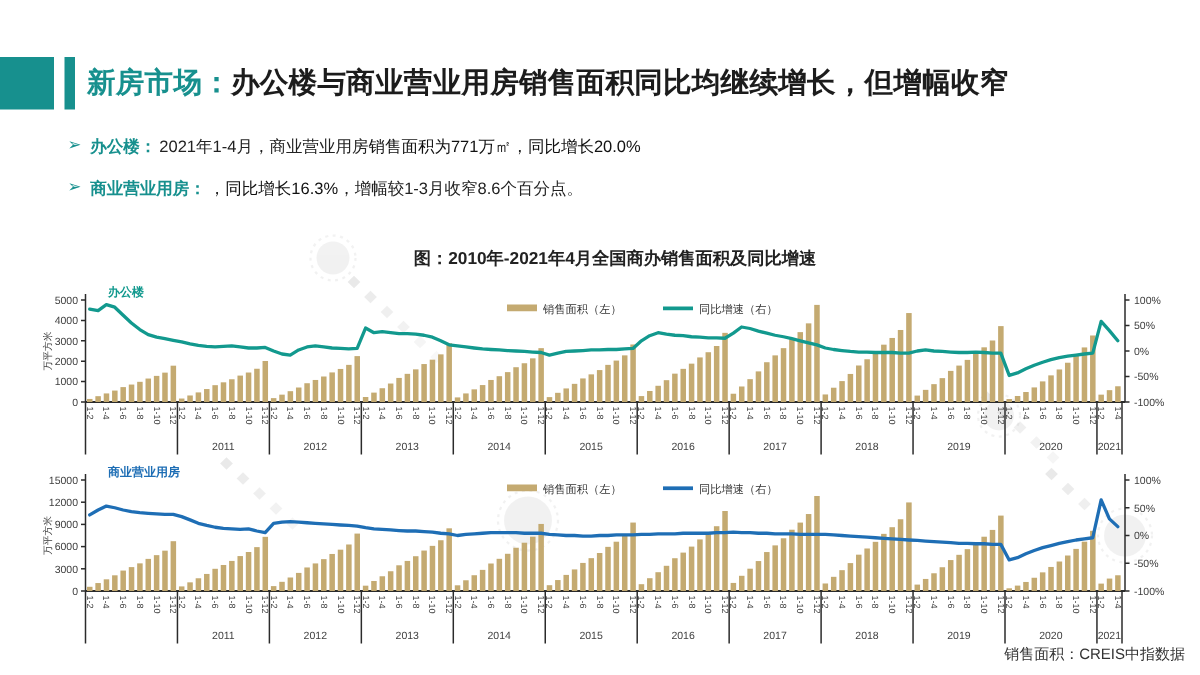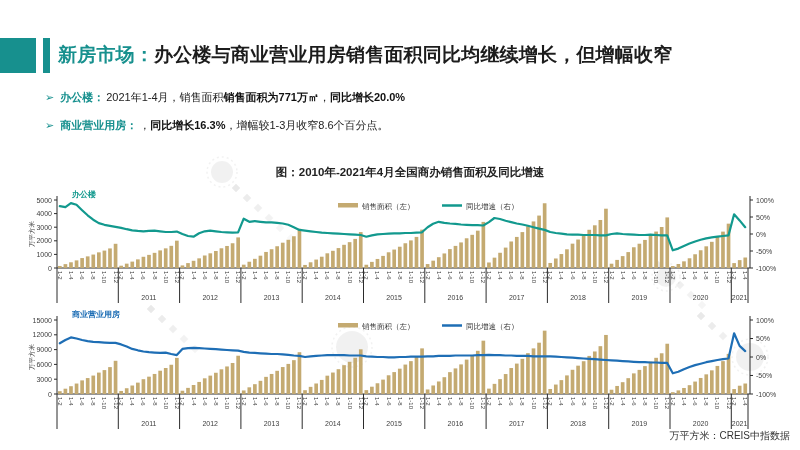--- a/index.html
+++ b/index.html
@@ -9,21 +9,21 @@
   .accent-square{width:36px;height:35px;background:#17908e;flex:0 0 auto;}
   .accent-bar{width:7px;height:35px;background:#17908e;margin-left:7px;flex:0 0 auto;}
   .title{margin:0 0 0 8px;font-size:19px;font-weight:bold;white-space:nowrap;letter-spacing:0.2px;}
   .title-prefix{color:#17908e;}
   .title-main{color:#1c1c1c;}
   .bullets{position:absolute;top:90px;left:45px;width:740px;}
   .bullet-row{display:flex;align-items:flex-start;margin-bottom:13px;font-size:11px;color:#222;
               white-space:nowrap;}
   .bullet-arrow{color:#17908e;font-weight:bold;margin-right:6px;font-size:11px;line-height:14px;}
   .bullet-label{color:#17908e;font-weight:bold;margin-right:2px;}
-  .run-b{font-weight:bold;color:#111;}
+  .run-b{font-weight:normal;color:#111;}
   .figure-title{position:absolute;top:165px;left:0;width:820px;text-align:center;
                 font-size:11.5px;font-weight:bold;color:#222;}
   .chart-svg{position:absolute;left:0;width:800px;pointer-events:none;}
   #chart-office{top:183px;height:122px;}
   #chart-commercial{top:306px;height:128px;}
   #watermarks{position:absolute;top:150px;left:0;width:800px;height:295px;pointer-events:none;}
   .source{position:absolute;top:429px;right:10px;font-size:10px;color:#333;}
 </style>
 </head>
 <body>
@@ -33,21 +33,21 @@
   <div class="header">
     <div class="accent-square"></div>
     <div class="accent-bar"></div>
     <h1 class="title"><span class="title-prefix">新房市场：</span><span class="title-main">办公楼与商业营业用房销售面积同比均继续增长，但增幅收窄</span></h1>
   </div>
 
   <div class="bullets" id="bullets">
       <div class="bullet-row">
         <span class="bullet-arrow">➢</span>
         <span class="bullet-label">办公楼：</span>
-        <span>2021年1-4月，销售面积</span>
+        <span>2021年1-4月，商业营业用房</span>
         <span class="run-b">销售面积为771万㎡</span>
         <span>，</span>
         <span class="run-b">同比增长20.0%</span>
       </div>
       <div class="bullet-row">
         <span class="bullet-arrow">➢</span>
         <span class="bullet-label">商业营业用房：</span>
         <span>，</span>
         <span class="run-b">同比增长16.3%</span>
         <span>，增幅较1-3月收窄8.6个百分点。</span>
@@ -589,15 +589,15 @@
       <line x1="748.0" y1="88" x2="748.0" y2="123" stroke="#2b2b2b" stroke-width="1"></line>
       <text x="739.6" y="120" text-anchor="middle" font-size="7" fill="#404040">2021</text>
       <polyline points="59.8,37.3 65.4,34.0 70.9,31.4 76.5,32.5 82.1,34.0 87.6,35.1 93.2,35.8 98.8,36.2 104.4,36.6 109.9,36.9 115.5,36.9 121.1,38.4 126.7,40.6 132.2,42.9 137.8,44.3 143.4,45.5 148.9,46.2 154.5,46.6 160.1,46.9 165.7,46.6 171.2,48.0 176.8,49.1 182.4,42.9 188.0,42.1 193.5,41.8 199.1,42.1 204.7,42.5 210.2,42.9 215.8,43.2 221.4,43.6 227.0,44.0 232.5,44.3 238.1,44.7 243.7,45.8 249.3,46.6 254.8,46.9 260.4,47.3 266.0,47.7 271.5,48.0 277.1,48.0 282.7,48.4 288.3,48.8 293.8,49.5 299.4,49.9 305.0,51.0 310.6,50.3 316.1,49.9 321.7,49.5 327.3,49.1 332.8,49.1 338.4,49.1 344.0,49.1 349.6,49.5 355.1,49.5 360.7,49.5 366.3,50.3 371.9,50.6 377.4,51.0 383.0,51.0 388.6,51.4 394.1,51.4 399.7,51.0 405.3,51.0 410.9,50.6 416.4,50.6 422.0,50.6 427.6,50.3 433.1,50.3 438.7,49.9 444.3,49.9 449.9,49.9 455.4,49.5 461.0,49.5 466.6,49.5 472.2,49.5 477.7,49.1 483.3,49.1 488.9,48.8 494.4,49.1 500.0,49.1 505.6,49.5 511.2,49.5 516.7,49.9 522.3,49.9 527.9,49.9 533.5,50.3 539.0,50.3 544.6,50.3 550.2,50.3 555.7,50.6 561.3,51.0 566.9,51.4 572.5,51.7 578.0,52.1 583.6,52.5 589.2,52.9 594.8,53.2 600.3,53.6 605.9,54.0 611.5,54.3 617.0,54.7 622.6,55.1 628.2,55.4 633.8,55.8 639.3,56.2 644.9,56.2 650.5,56.5 656.1,56.5 661.6,56.9 667.2,56.9 672.8,67.3 678.3,65.8 683.9,63.2 689.5,61.0 695.1,59.1 700.6,57.7 706.2,56.2 711.8,55.1 717.4,54.0 722.9,53.2 728.5,52.5 734.1,27.3 739.6,39.9 745.2,45.1" fill="none" stroke="#1e6eb5" stroke-width="2.2" stroke-linejoin="round" stroke-linecap="round"></polyline>
       <text x="72" y="11" font-size="8" font-weight="bold" fill="#1e6eb5">商业营业用房</text>
       <rect x="338" y="17" width="20" height="4.5" fill="#c4aa71"></rect>
       <text x="362" y="22.5" font-size="7.5" fill="#333">销售面积（左）</text>
       <line x1="442" y1="19.5" x2="462" y2="19.5" stroke="#1e6eb5" stroke-width="2.5"></line>
       <text x="466" y="22.5" font-size="7.5" fill="#333">同比增速（右）</text>
     </svg>
 
-  <div class="source">万平方米：CREIS中指数据</div>
+  <div class="source">销售面积：CREIS中指数据</div>
 
 </div>
 
 </body></html>

